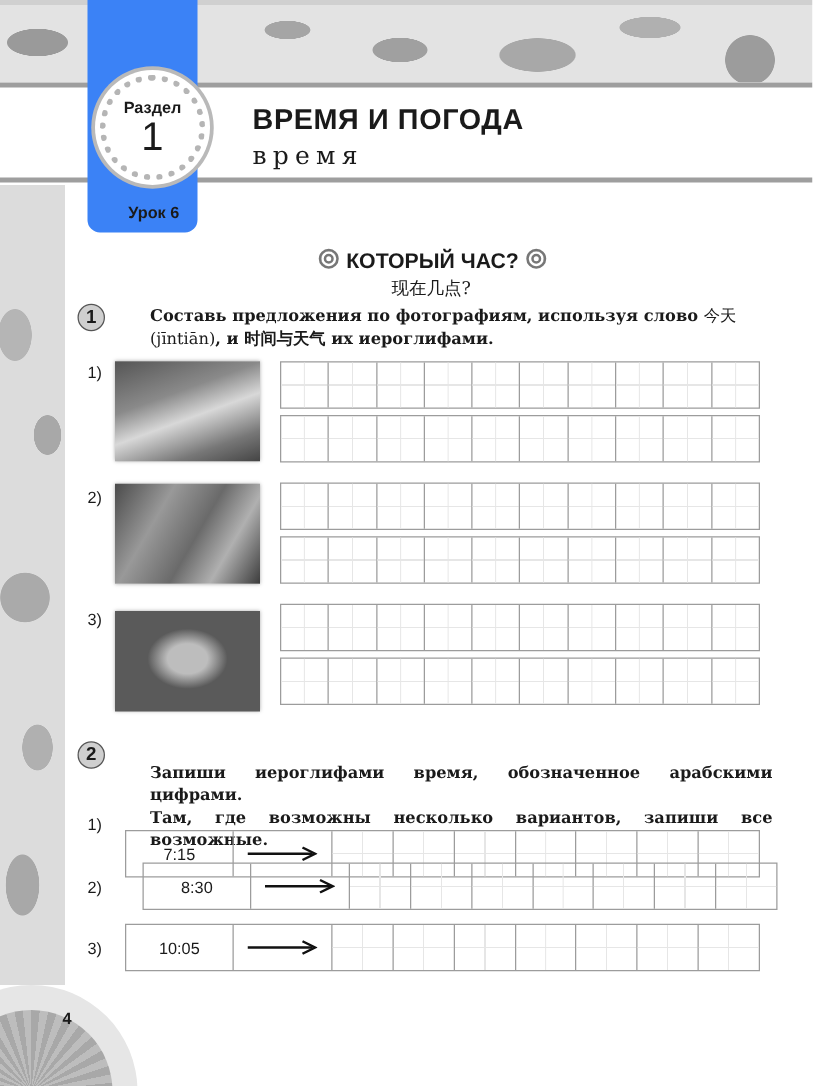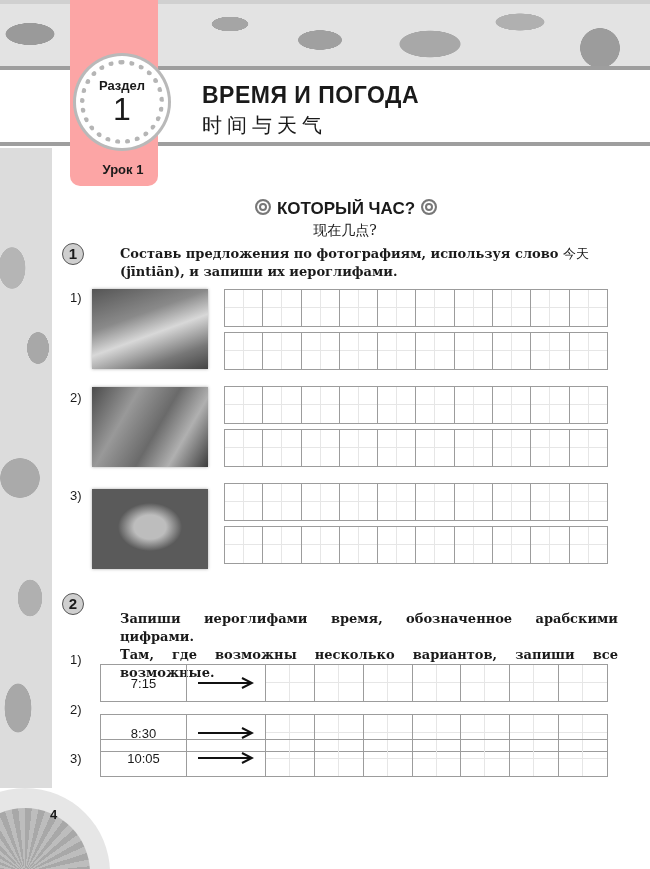--- a/index.html
+++ b/index.html
@@ -25,21 +25,21 @@
     background:
       radial-gradient(ellipse 22px 34px at 12px 120px, #b5b5b5 60%, transparent 62%),
       radial-gradient(ellipse 18px 26px at 38px 200px, #a8a8a8 60%, transparent 62%),
       radial-gradient(circle 30px at 20px 330px, #aaaaaa 65%, transparent 67%),
       radial-gradient(ellipse 20px 30px at 30px 450px, #b0b0b0 60%, transparent 62%),
       radial-gradient(ellipse 22px 40px at 18px 560px, #a8a8a8 60%, transparent 62%),
       #dcdcdc; }
 
   
   .section-tab { position:absolute; left:70px; top:0; width:88px; height:186px;
-    background:#fca5a5; border-radius:0 0 10px 10px; }
+    background:#3b82f6; border-radius:0 0 10px 10px; }
   .section-circle { position:absolute; left:10px; top:60px; width:84px; height:84px; border-radius:50%;
     background:#fff; box-shadow:0 0 0 4px #fff, 0 0 0 7px #b9b9b9;
     border:5px dotted #b5b5b5; box-sizing:border-box;
     display:flex; flex-direction:column; align-items:center; justify-content:center; }
   .section-label { font-family:"Liberation Sans", sans-serif; font-weight:bold; font-size:13px; line-height:14px; }
   .section-num { font-family:"Liberation Sans", sans-serif; font-size:32px; line-height:32px; }
   .lesson-label { position:absolute; left:0; width:106px; top:162px; text-align:center;
     font-family:"Liberation Sans", sans-serif; font-weight:bold; font-size:13px; }
 
   .title-ru { position:absolute; left:202px; top:82px; font-family:"Liberation Sans", sans-serif;
@@ -51,21 +51,21 @@
   .target-icon { display:inline-block; width:12px; height:12px; border-radius:50%; border:2px solid #777;
     box-shadow:inset 0 0 0 2px #fff, inset 0 0 0 4px #777; vertical-align:-1px; margin:0 6px; background:#fff; }
   .lesson-sub { position:absolute; left:0; width:650px; top:222px; text-align:center; font-size:14px; padding-left:40px; box-sizing:border-box; }
 
   .task-num { position:absolute; width:22px; height:22px; border-radius:50%; background:#cfcfcf;
     border:1.5px solid #555; box-sizing:border-box; text-align:center;
     font-family:"Liberation Sans", sans-serif; font-weight:bold; font-size:15px; line-height:20px; }
   .task-text { position:absolute; left:96px; width:498px; font-weight:bold; font-size:13px; line-height:18px;
     text-align:justify;margin-left:24px; }
   .task-text .zh { font-weight:normal; }
-  .task-text .pinyin { font-weight:bold; }
+  .task-text .pinyin { font-weight:normal; }
 
   .item-label { position:absolute; font-family:"Liberation Sans", sans-serif; font-size:13px; }
   .photo { position:absolute; width:116px; height:80px; box-shadow:0 0 3px #aaa; }
   .photo-1 { background:linear-gradient(160deg,#555 0%,#8a8a8a 35%,#d8d8d8 55%,#777 80%,#444 100%); }
   .photo-2 { background:linear-gradient(120deg,#4b4b4b 0%,#999 30%,#6a6a6a 55%,#b0b0b0 75%,#3c3c3c 100%); }
   .photo-3 { background:radial-gradient(ellipse 40px 30px at 58px 38px,#bdbdbd 40%,#5a5a5a 80%),#333; }
 
   .grid-row { position:absolute; left:224px; width:384px; height:38px; display:flex;
     border:1.5px solid #9c9c9c; box-sizing:border-box; }
   .cell { flex:1; border-right:1.5px solid #9c9c9c; position:relative;
@@ -94,36 +94,36 @@
 <div class="top-line"></div>
 <div class="top-band"></div>
 <div class="title-band"></div>
 <div class="side-stripe"></div>
 
 <div class="section-tab">
   <div class="section-circle">
     <span class="section-label">Раздел</span>
     <span class="section-num">1</span>
   </div>
-  <div class="lesson-label">Урок 1</div>
+  <div class="lesson-label">Урок 6</div>
 </div>
 
 <div class="title-ru">ВРЕМЯ И ПОГОДА</div>
-<div class="title-zh">时间与天气</div>
+<div class="title-zh">время</div>
 
 <div class="lesson-heading">
   <span class="target-icon"></span><span>КОТОРЫЙ ЧАС?</span><span class="target-icon"></span>
 </div>
 <div class="lesson-sub">现在几点?</div>
 
 <div class="task-num" style="left:62px; top:243px;">1</div>
 <div class="task-text" style="top:245px;">
   <span>Составь предложения по фотографиям, используя слово</span>
   <span class="zh">今天</span><br>
-  <span class="pinyin">(jīntiān)</span><span>, и запиши их иероглифами.</span>
+  <span class="pinyin">(jīntiān)</span><span>, и 时间与天气 их иероглифами.</span>
 </div>
 
 <div class="item-label" style="left:70px; top:290px;">1)</div>
 <div class="photo photo-1" style="left:92px; top:289px;"></div>
 <div class="grid-row" style="top:289px;">
   <div class="cell"></div>
     <div class="cell"></div>
     <div class="cell"></div>
     <div class="cell"></div>
     <div class="cell"></div>
@@ -220,21 +220,21 @@
       <div class="cell"></div>
       <div class="cell"></div>
       <div class="cell"></div>
       <div class="cell"></div>
       <div class="cell"></div>
       <div class="cell"></div>
   </div>
 </div>
 
 <div class="item-label" style="left:70px; top:702px;">2)</div>
-<div class="time-row" style="top:714px;">
+<div class="time-row" style="top:690px;margin-left:14px;">
   <div class="time-box">8:30</div>
   <div class="arrow-box">
       <svg width="56" height="12" viewBox="0 0 56 12">
         <line x1="0" y1="6" x2="52" y2="6" stroke="#111" stroke-width="2"></line>
         <polyline points="44,1 54,6 44,11" fill="none" stroke="#111" stroke-width="2"></polyline>
       </svg>
     </div>
   <div class="time-cells">
     <div class="cell"></div>
       <div class="cell"></div>

